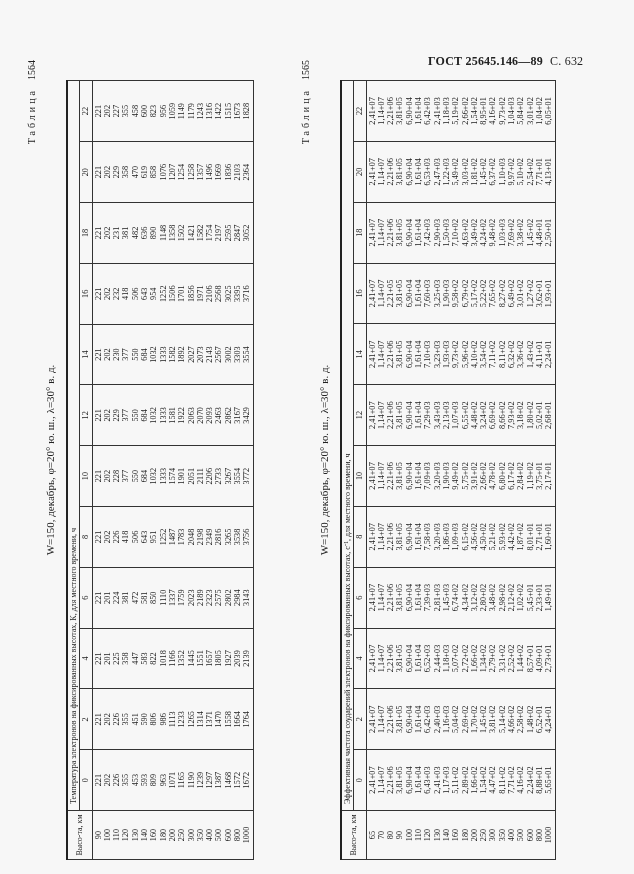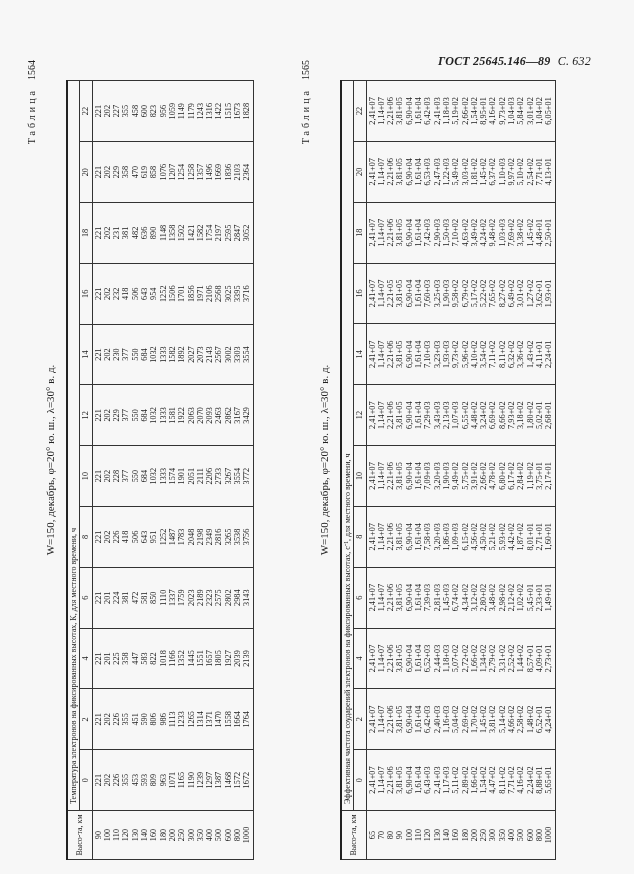--- a/index.html
+++ b/index.html
@@ -1,18 +1,18 @@
 <!DOCTYPE html>
 <html><head>
 <meta charset="utf-8">
 <style>
   html, body { margin:0; padding:0; }
   body { width:634px; height:874px; background:#f7f7f7; position:relative; overflow:hidden;
          font-family:"Liberation Serif", serif; color:#222; }
-  .page-header { position:absolute; top:54px; left:438px; font-size:12px; font-weight:bold; letter-spacing:0.2px;font-style:italic; }
+  .page-header { position:absolute; top:54px; left:428px; font-size:12px; font-weight:bold; letter-spacing:0.2px; }
   .page-header span { font-weight:normal; margin-left:4px; }
   
   .rot { position:absolute; transform-origin:0 0; transform:rotate(-90deg); }
   .t1 { left:26px; top:860px; width:800px; height:250px; }
   .t2 { left:300px; top:860px; width:800px; height:330px; }
   .tcap { position:absolute; right:0; top:0; font-size:10px; letter-spacing:3px; }
   .tcap b { letter-spacing:0; font-weight:normal; margin-left:8px; }
   .subtitle { position:absolute; left:0; right:0; text-align:center; font-size:11px; }
   .t1 .subtitle { top:18px; }
   .t2 .subtitle { top:18px; }

